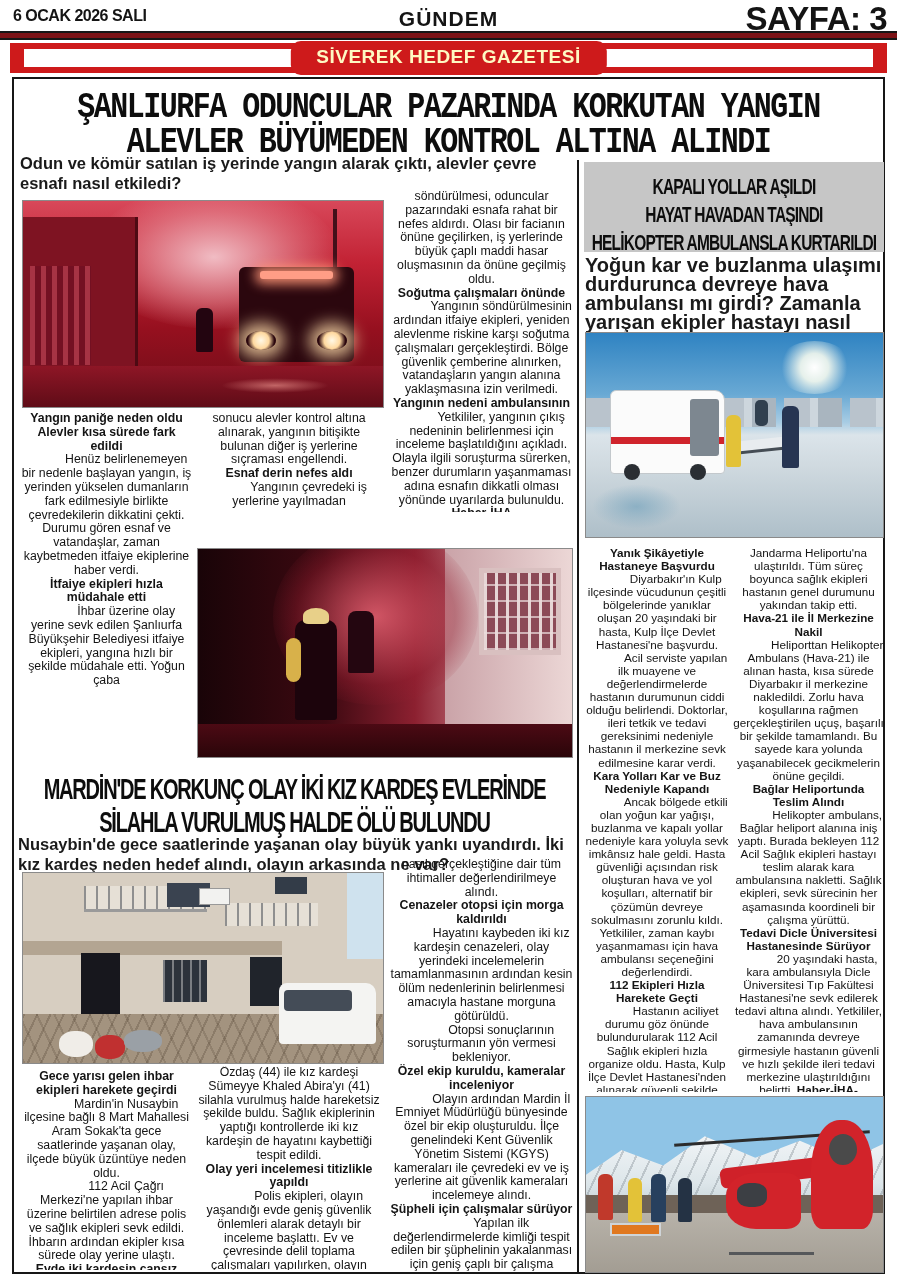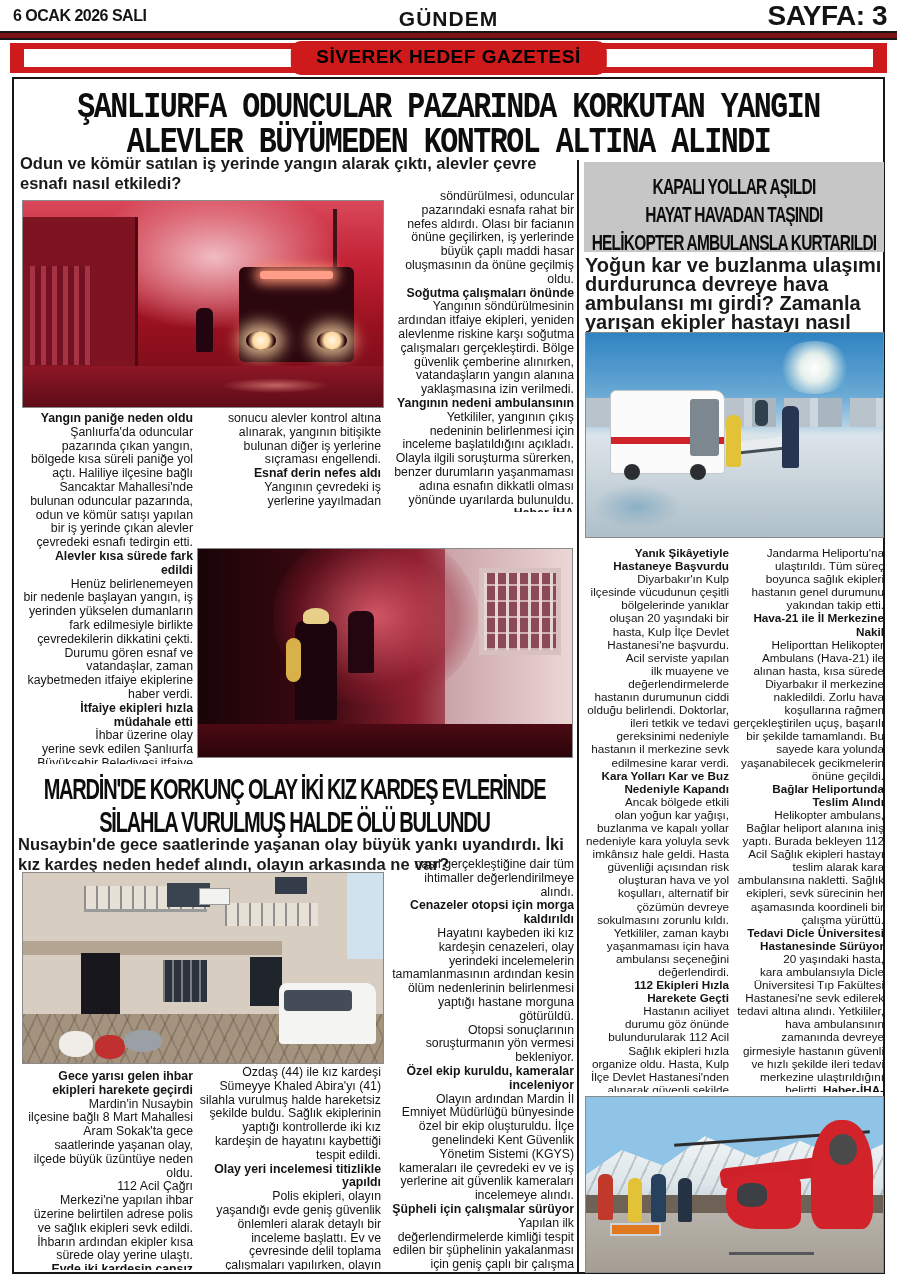--- a/index.html
+++ b/index.html
@@ -2,47 +2,47 @@
 <html><head>
 <meta charset="utf-8">
 <style>
   html,body{margin:0;padding:0;background:#e9e9e9;}
   #page{position:relative;width:897px;height:1280px;background:#ffffff;overflow:hidden;
         font-family:"Liberation Sans",sans-serif;color:#141414;margin:0 auto;}
   .abs{position:absolute;}
   
   .date{left:13px;top:7px;font-size:16px;font-weight:bold;letter-spacing:-0.5px;}
   .section{left:0;top:7px;width:897px;text-align:center;font-size:21px;font-weight:bold;letter-spacing:1px;}
-  .pageno{right:10px;top:0px;font-size:28px;font-weight:bold;letter-spacing:-0.5px;}
+  .pageno{right:10px;top:0px;font-size:33px;font-weight:bold;letter-spacing:-0.5px;}
   .toprule{left:0;top:31px;width:897px;height:9px;background:#7c1216;
            border-top:2px solid #161616;border-bottom:2px solid #161616;box-sizing:border-box;}
   
   .ribbon{left:10px;top:43px;width:877px;height:30px;background:#ce1a1b;}
   .ribbon-white{position:absolute;left:14px;right:14px;top:6px;bottom:6px;background:#ffffff;}
   .ribbon-label{position:absolute;left:50%;top:-2px;transform:translateX(-50%);
-                background:#ce1a1b;color:#000000;font-weight:bold;font-size:19px;
+                background:#ce1a1b;color:#fef9c3;font-weight:bold;font-size:19px;
                 line-height:32px;height:34px;padding:0 26px;border-radius:10px;white-space:nowrap;
                 letter-spacing:0.5px;}
   
   .mainbox{left:12px;top:77px;width:873px;height:1197px;border:2px solid #161616;box-sizing:border-box;}
   .vsep{left:577px;top:160px;width:2px;height:1112px;background:#161616;}
   
   .headline{left:20px;top:86px;width:857px;text-align:center;font-weight:bold;color:#0d0d0d;font-family:Liberation Mono, monospace;}
   .headline .hl{font-size:30px;line-height:35px;letter-spacing:-1.5px;transform:scaleY(1.22);transform-origin:center top;white-space:nowrap;}
   .lede{font-weight:bold;font-size:16.5px;line-height:20px;color:#1a1a1a;}
   .fire-lede{left:20px;top:153px;width:545px;}
   .mardin-headline{left:16px;top:764px;width:557px;text-align:center;font-weight:bold;color:#0d0d0d;}
   .mardin-headline .hl{font-size:20px;line-height:33px;letter-spacing:-1.2px;transform:scaleY(1.5);transform-origin:center top;white-space:nowrap;}
   .mardin-lede{left:18px;top:834px;width:552px;}
   .graybox{left:584px;top:162px;width:300px;height:90px;background:#c6c6c6;text-align:center;
            font-weight:bold;color:#0d0d0d;padding-top:4px;box-sizing:border-box;}
   .graybox .hl{font-size:15.5px;line-height:28px;letter-spacing:-0.8px;transform:scaleY(1.45);transform-origin:center top;white-space:nowrap;}
   .heli-lede{left:585px;top:256px;width:299px;font-size:20px;line-height:19px;}
   
-  .col{font-size:12.3px;line-height:13.8px;text-align:right;}
+  .col{font-size:12.3px;line-height:13.8px;text-align:center;}
   .rcol{font-size:11.7px;line-height:13.1px;}
   .blk{margin:0;padding:0;}
   p.para{text-indent:3.2em;}
   p.cont{text-indent:0;}
   h4.blk{font-size:inherit;line-height:inherit;font-weight:bold;margin:0;}
   .fcol1{left:20px;top:412px;width:173px;height:352px;overflow:hidden;}
   .fcol2{left:197px;top:412px;width:184px;height:132px;overflow:hidden;}
   .fcol3{left:389px;top:190px;width:185px;height:322px;overflow:hidden;}
   .mcol1{left:20px;top:1070px;width:173px;height:200px;overflow:hidden;}
   .mcol2{left:197px;top:1066px;width:184px;height:204px;overflow:hidden;}
@@ -185,21 +185,20 @@
       <div class="p1-head2"></div>
     </div>
     <div class="ph p1-fireman"></div>
     <div class="ph p1-ground">
       <div class="p1-puddle"></div>
     </div>
   </div>
 
   <div class="abs col fcol1">
       <h4 class="blk subhead">Yangın paniğe neden oldu</h4>
-      <p class="blk para">Şanlıurfa'da oduncular pazarında çıkan yangın, bölgede kısa süreli paniğe yol açtı. Haliliye ilçesine bağlı Sancaktar Mahallesi'nde bulunan oduncular pazarında, odun ve kömür satışı yapılan bir iş yerinde çıkan alevler çevredeki esnafı tedirgin etti.</p>
       <h4 class="blk subhead">Alevler kısa sürede fark edildi</h4>
       <p class="blk para">Henüz belirlenemeyen bir nedenle başlayan yangın, iş yerinden yükselen dumanların fark edilmesiyle birlikte çevredekilerin dikkatini çekti. Durumu gören esnaf ve vatandaşlar, zaman kaybetmeden itfaiye ekiplerine haber verdi.</p>
       <h4 class="blk subhead">İtfaiye ekipleri hızla müdahale etti</h4>
       <p class="blk para">İhbar üzerine olay yerine sevk edilen Şanlıurfa Büyükşehir Belediyesi itfaiye ekipleri, yangına hızlı bir şekilde müdahale etti. Yoğun çaba</p>
     </div>
   <div class="abs col fcol2">
       <p class="blk cont">sonucu alevler kontrol altına alınarak, yangının bitişikte bulunan diğer iş yerlerine sıçraması engellendi.</p>
       <h4 class="blk subhead">Esnaf derin nefes aldı</h4>
       <p class="blk para">Yangının çevredeki iş yerlerine yayılmadan</p>
     </div>
@@ -258,21 +257,21 @@
       <h4 class="blk subhead">Evde iki kardeşin cansız bedenine ulaşıldı</h4>
     </div>
   <div class="abs col mcol2">
       <p class="blk cont">Özdaş (44) ile kız kardeşi Sümeyye Khaled Abira'yı (41) silahla vurulmuş halde hareketsiz şekilde buldu. Sağlık ekiplerinin yaptığı kontrollerde iki kız kardeşin de hayatını kaybettiği tespit edildi.</p>
       <h4 class="blk subhead">Olay yeri incelemesi titizlikle yapıldı</h4>
       <p class="blk para">Polis ekipleri, olayın yaşandığı evde geniş güvenlik önlemleri alarak detaylı bir inceleme başlattı. Ev ve çevresinde delil toplama çalışmaları yapılırken, olayın</p>
     </div>
   <div class="abs col mcol3">
       <p class="blk cont">nasıl gerçekleştiğine dair tüm ihtimaller değerlendirilmeye alındı.</p>
       <h4 class="blk subhead">Cenazeler otopsi için morga kaldırıldı</h4>
-      <p class="blk para">Hayatını kaybeden iki kız kardeşin cenazeleri, olay yerindeki incelemelerin tamamlanmasının ardından kesin ölüm nedenlerinin belirlenmesi yaptığı hastane morguna götürüldü.</p>
+      <p class="blk para">Hayatını kaybeden iki kız kardeşin cenazeleri, olay yerindeki incelemelerin tamamlanmasının ardından kesin ölüm nedenlerinin belirlenmesi amacıyla hastane morguna götürüldü.</p>
       <p class="blk para">Otopsi sonuçlarının soruşturmanın yön vermesi bekleniyor.</p>
       <h4 class="blk subhead">Özel ekip kuruldu, kameralar inceleniyor</h4>
       <p class="blk para">Olayın ardından Mardin İl Emniyet Müdürlüğü bünyesinde özel bir ekip oluşturuldu. İlçe genelindeki Kent Güvenlik Yönetim Sistemi (KGYS) kameraları ile çevredeki ev ve iş yerlerine ait güvenlik kameraları incelemeye alındı.</p>
       <h4 class="blk subhead">Şüpheli için çalışmalar sürüyor</h4>
       <p class="blk para">Yapılan ilk değerlendirmelerde kimliği tespit edilen bir şüphelinin yakalanması için geniş çaplı bir çalışma başlatıldığı öğrenildi. Olayın aydınlatılması için soruşturmanın çok yönlü olarak sürdürüldüğü bildirildi.</p>
     </div>
 
   <div class="abs graybox">
     <div class="hl">KAPALI YOLLAR AŞILDI</div>
     <div class="hl">HAYAT HAVADAN TAŞINDI</div>

